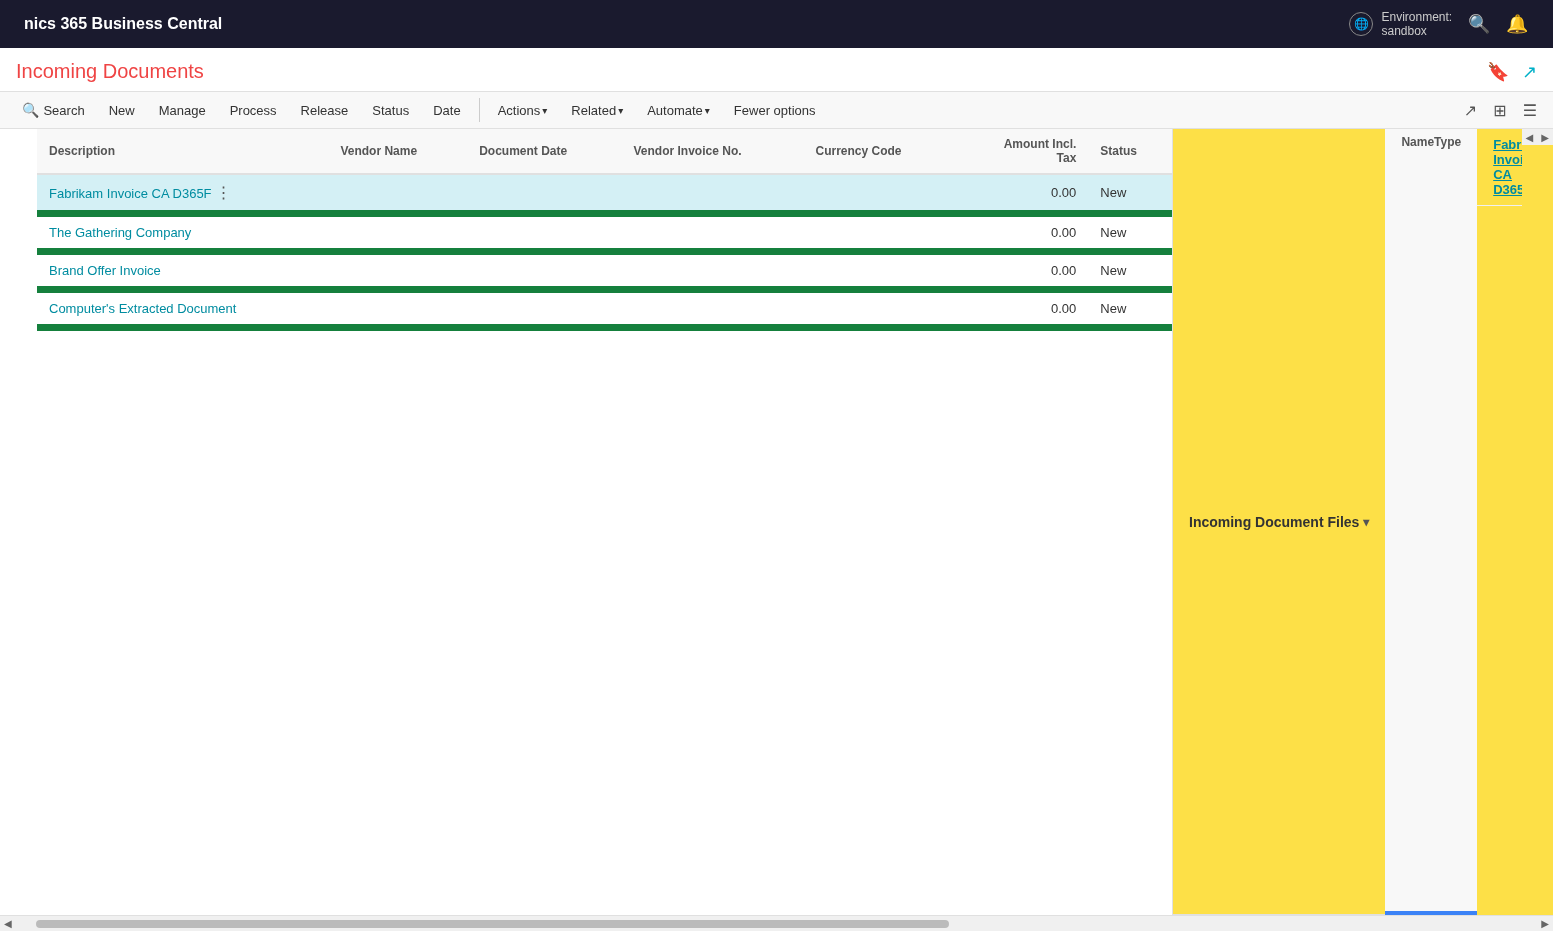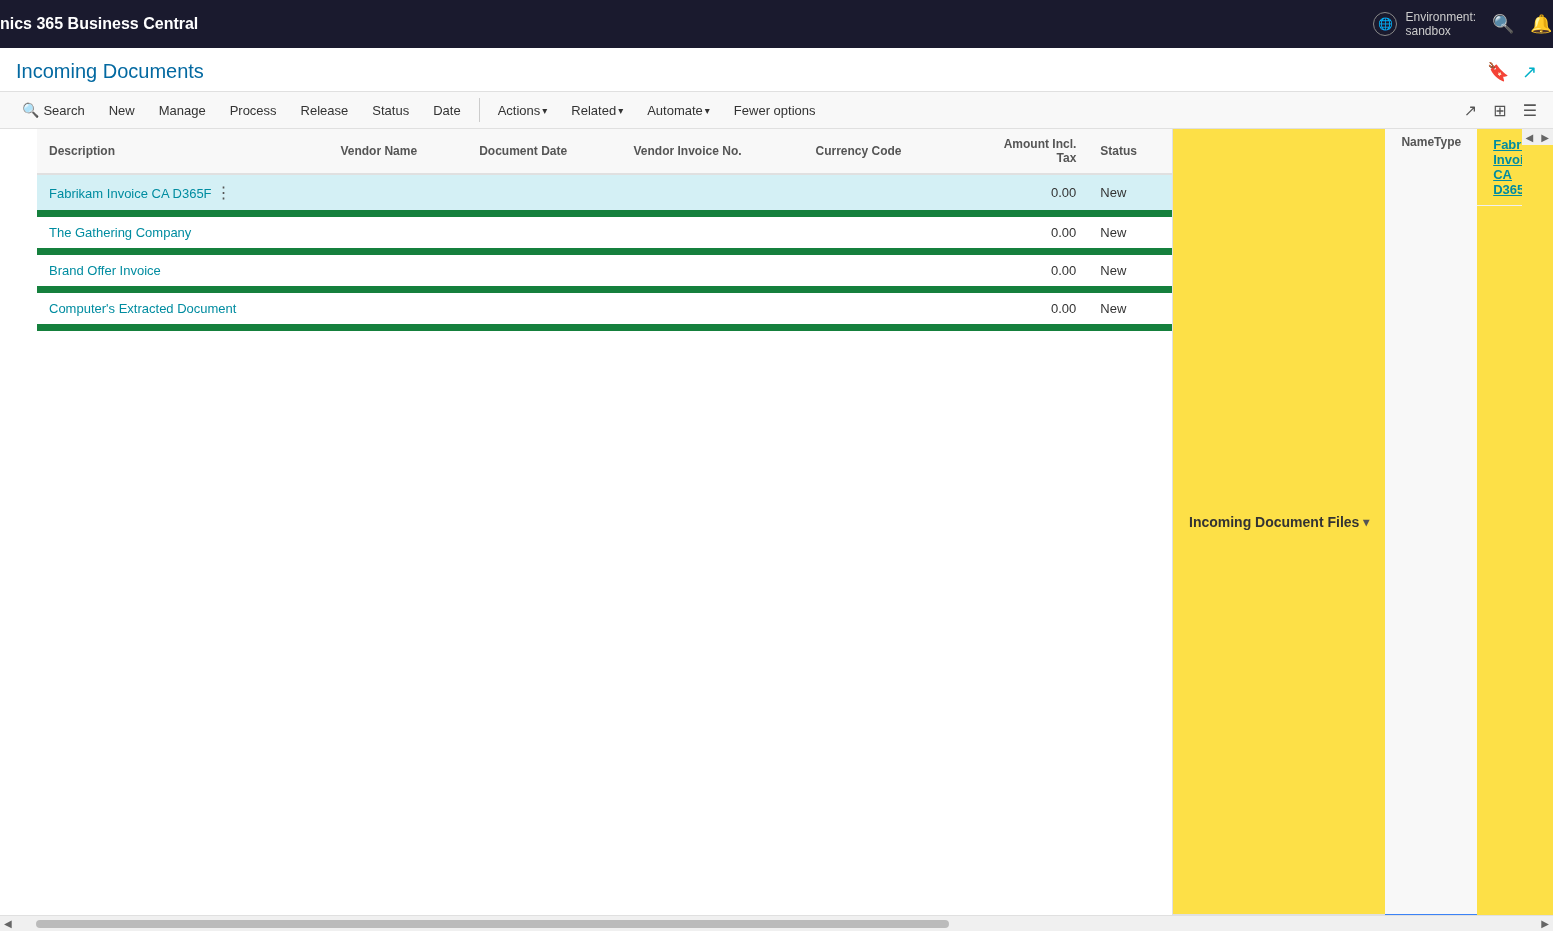--- a/index.html
+++ b/index.html
@@ -5,40 +5,40 @@
     * { margin: 0; padding: 0; box-sizing: border-box; }
     body { font-family: 'Segoe UI', Arial, sans-serif; font-size: 14px; background: #fff; color: #333; overflow: hidden; }
 
     
     .top-bar {
       background: #1a1a2e;
       color: #fff;
       height: 48px;
       display: flex;
       align-items: center;
-      padding: 0 0;
+      padding: 0 24px;
       justify-content: space-between;
     }
     .top-bar-left { display: flex; align-items: center; gap: 8px; }
     .top-bar-title { font-size: 16px; font-weight: 600; color: #fff; }
     .top-bar-right { display: flex; align-items: center; gap: 16px; }
     .env-info { display: flex; align-items: center; gap: 8px; font-size: 13px; }
     .env-icon { width: 24px; height: 24px; border: 1px solid #888; border-radius: 50%; display: flex; align-items: center; justify-content: center; font-size: 12px; color: #ccc; }
     .env-text { color: #ccc; font-size: 12px; }
     .search-icon-top, .bell-icon { font-size: 18px; color: #ccc; cursor: pointer; }
 
     
     .page-header {
       display: flex;
       align-items: center;
       justify-content: space-between;
       padding: 12px 16px 8px 16px;
       border-bottom: 1px solid #e0e0e0;
     }
-    .page-title { font-size: 20px; font-weight: 300; color: #0369a1; }
+    .page-title { font-size: 20px; font-weight: 300; color: #ef4444; }
     .page-header-icons { display: flex; gap: 12px; }
     .header-icon { font-size: 18px; color: #00b0c8; cursor: pointer; }
 
     
     .toolbar {
       display: flex;
       align-items: center;
       padding: 4px 12px;
       border-bottom: 1px solid #e0e0e0;
       background: #f8f8f8;
@@ -138,21 +138,21 @@
       font-size: 14px;
       font-weight: 600;
       color: #333;
       gap: 4px;
     }
     .panel-chevron { font-size: 12px; color: #555; }
     .right-panel-table { flex: 1; overflow-y: auto; }
     .panel-table-header {
       display: flex;
       padding: 6px 16px;
-      border-bottom: 1px solid #3b82f6;
+      border-bottom: 4px solid #3b82f6;
       background: #f8f8f8;
     }
     .panel-th { font-size: 12px; font-weight: 600; color: #555; flex: 1; }
     .panel-th.right { text-align: center; }
     .panel-row {
       display: flex;
       align-items: center;
       padding: 8px 16px;
       border-bottom: 1px solid #f0f0f0;
       cursor: pointer;

